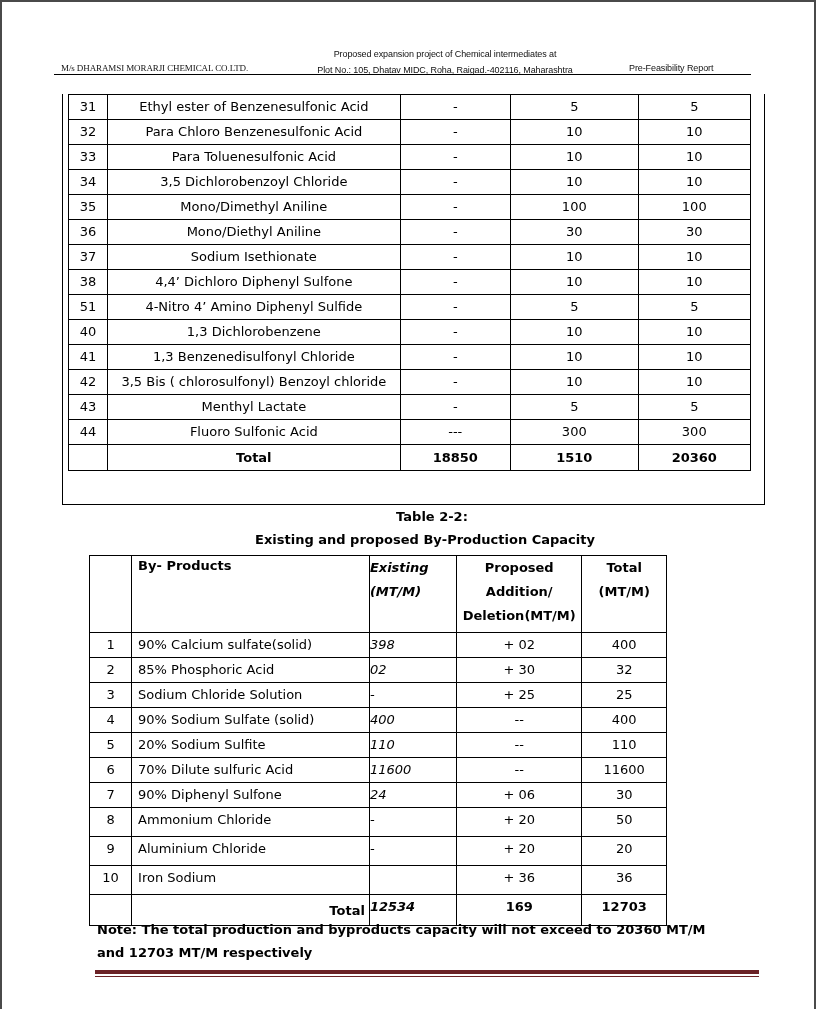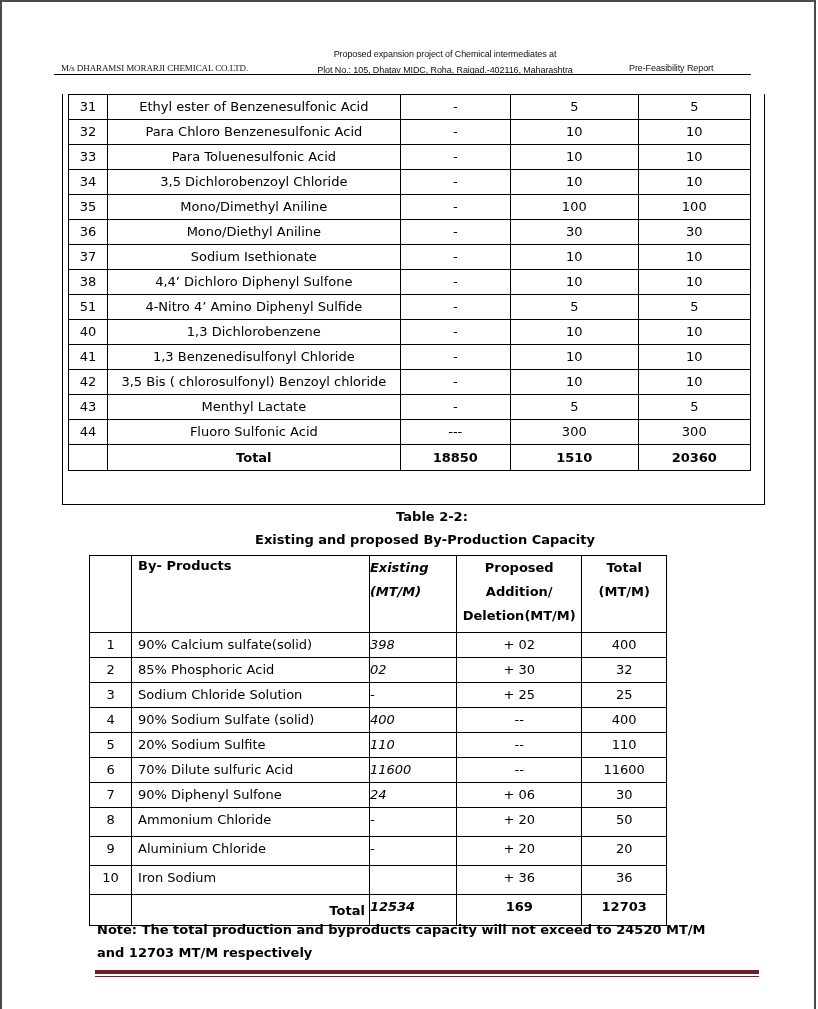--- a/index.html
+++ b/index.html
@@ -274,18 +274,18 @@
         <td class="c-no"></td>
         <td class="c-name">Total</td>
         <td class="c-ex">12534</td>
         <td class="c-pr">169</td>
         <td class="c-to">12703</td>
       </tr>
     </tbody>
 </table>
 
 <div class="note">
-  <div>Note: The total production and byproducts capacity will not exceed to 24520 MT/M</div>
+  <div>Note: The total production and byproducts capacity will not exceed to 20360 MT/M</div>
   <div>and 12703 MT/M respectively</div>
 </div>
 
 <div class="footer-rule-thick"></div>
 <div class="footer-rule-thin"></div>
 
 </body></html>

